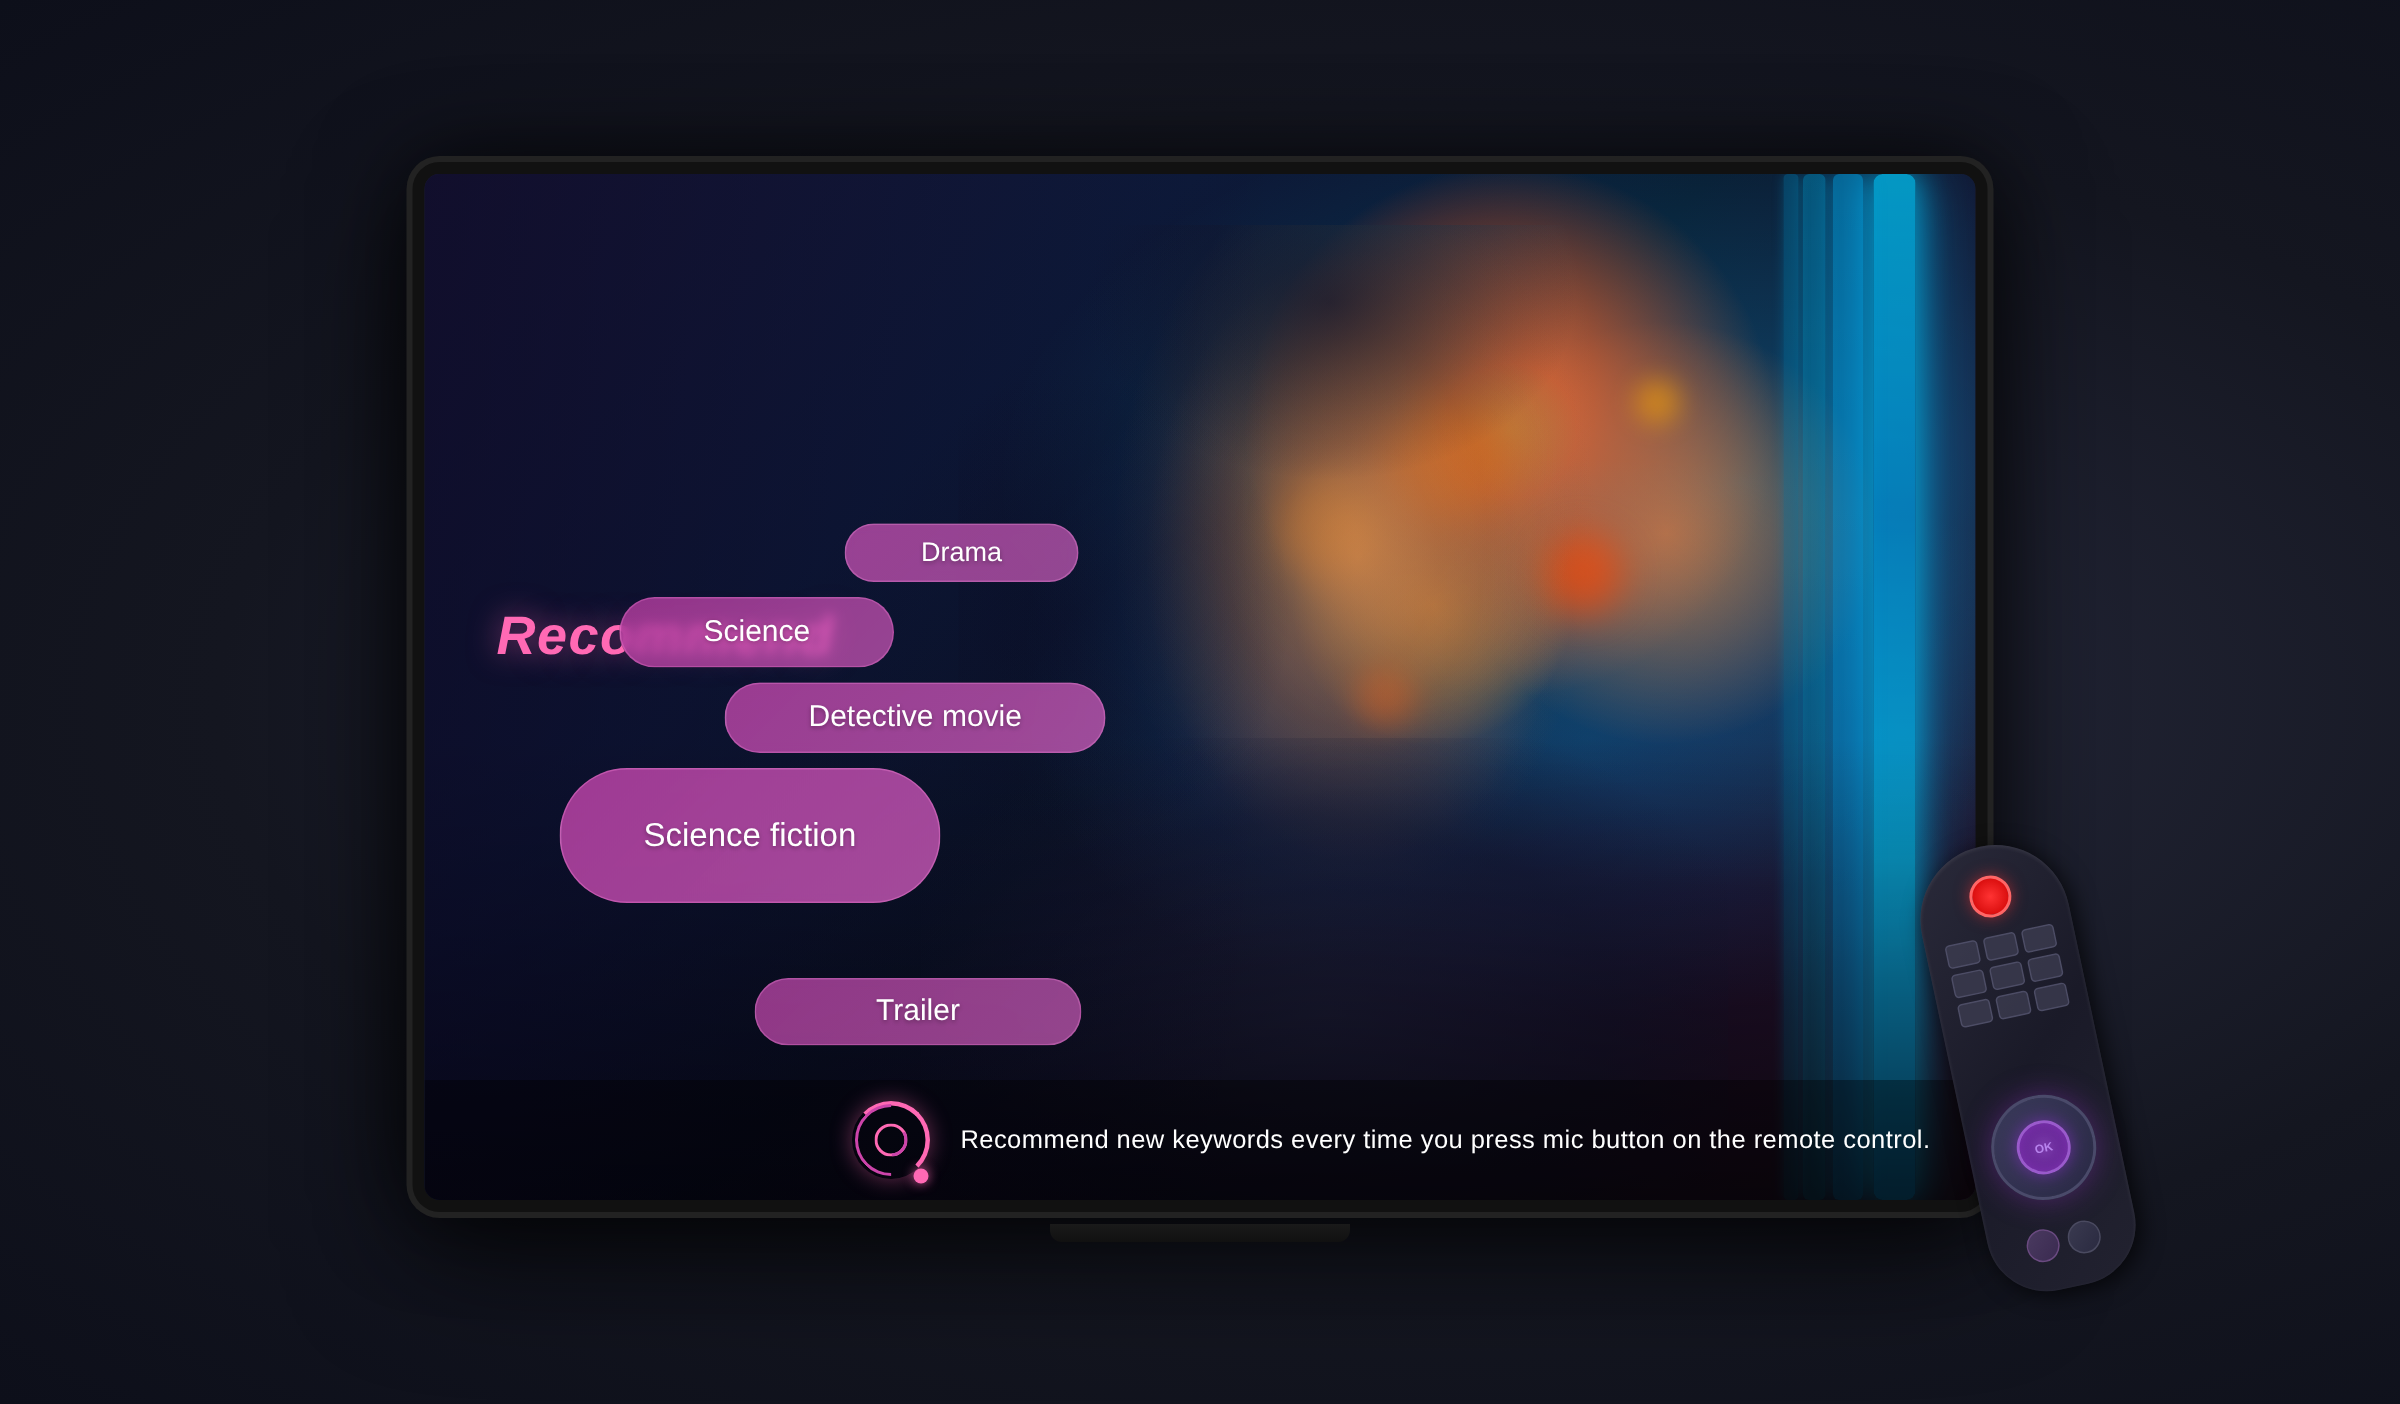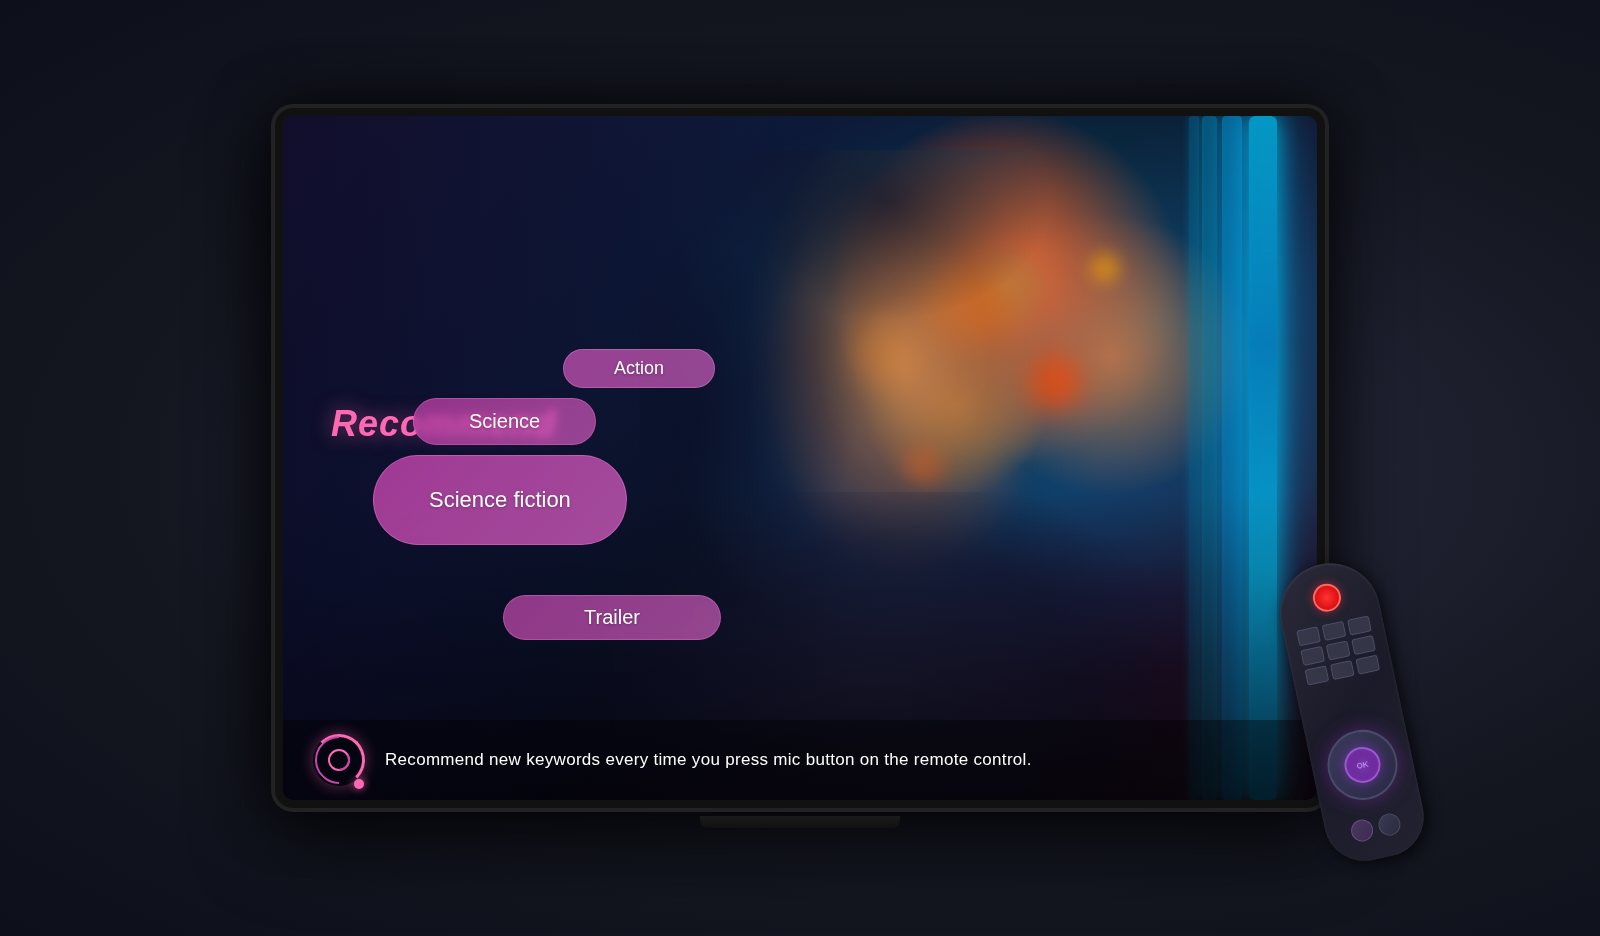--- a/index.html
+++ b/index.html
@@ -179,20 +179,21 @@
     
     .bottom-bar {
       position: absolute;
       bottom: 0; left: 0; right: 0;
       height: 80px;
       background: rgba(0,0,0,0.35);
       display: flex;
       align-items: center;
       padding: 0 30px;
       gap: 20px;
+      justify-content: flex-end;
     }
 
     .mic-icon {
       width: 52px;
       height: 52px;
       border-radius: 50%;
       border: 3px solid;
       border-color: #ff69b4 #ff69b4 transparent transparent;
       position: relative;
       display: flex;
@@ -408,27 +409,30 @@
       </div>
 
       <div class="screen-overlay"></div>
       <div class="screen-left-overlay"></div>
 
       <div class="recommend-label">Recommend</div>
 
       <div class="tags-container">
 
         <div class="tag-row">
-          <span class="tag-bubble tag-drama">Action</span>
+          <span class="tag-bubble tag-drama">Drama</span>
         </div>
 
         <div class="tag-row">
           <span class="tag-bubble tag-action">Science</span>
         </div>
 
+        <div class="tag-row">
+          <span class="tag-bubble tag-detective">Detective movie</span>
+        </div>
 
         <div class="tag-row">
           <span class="tag-bubble tag-scifi">Science fiction</span>
         </div>
 
         <div class="tag-row">
           <span class="tag-bubble tag-trailer">Trailer</span>
         </div>
       </div>
 

